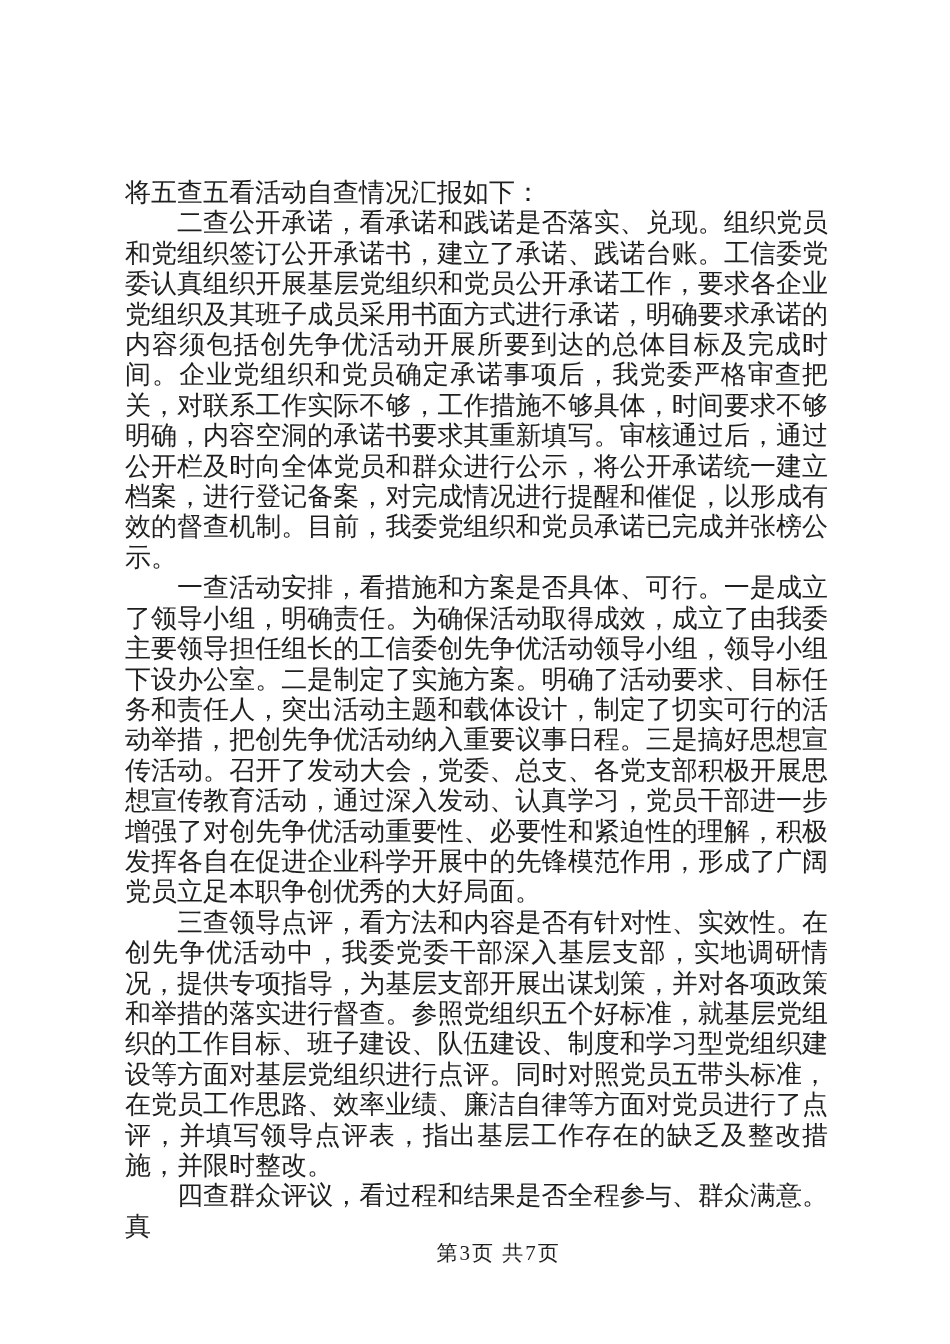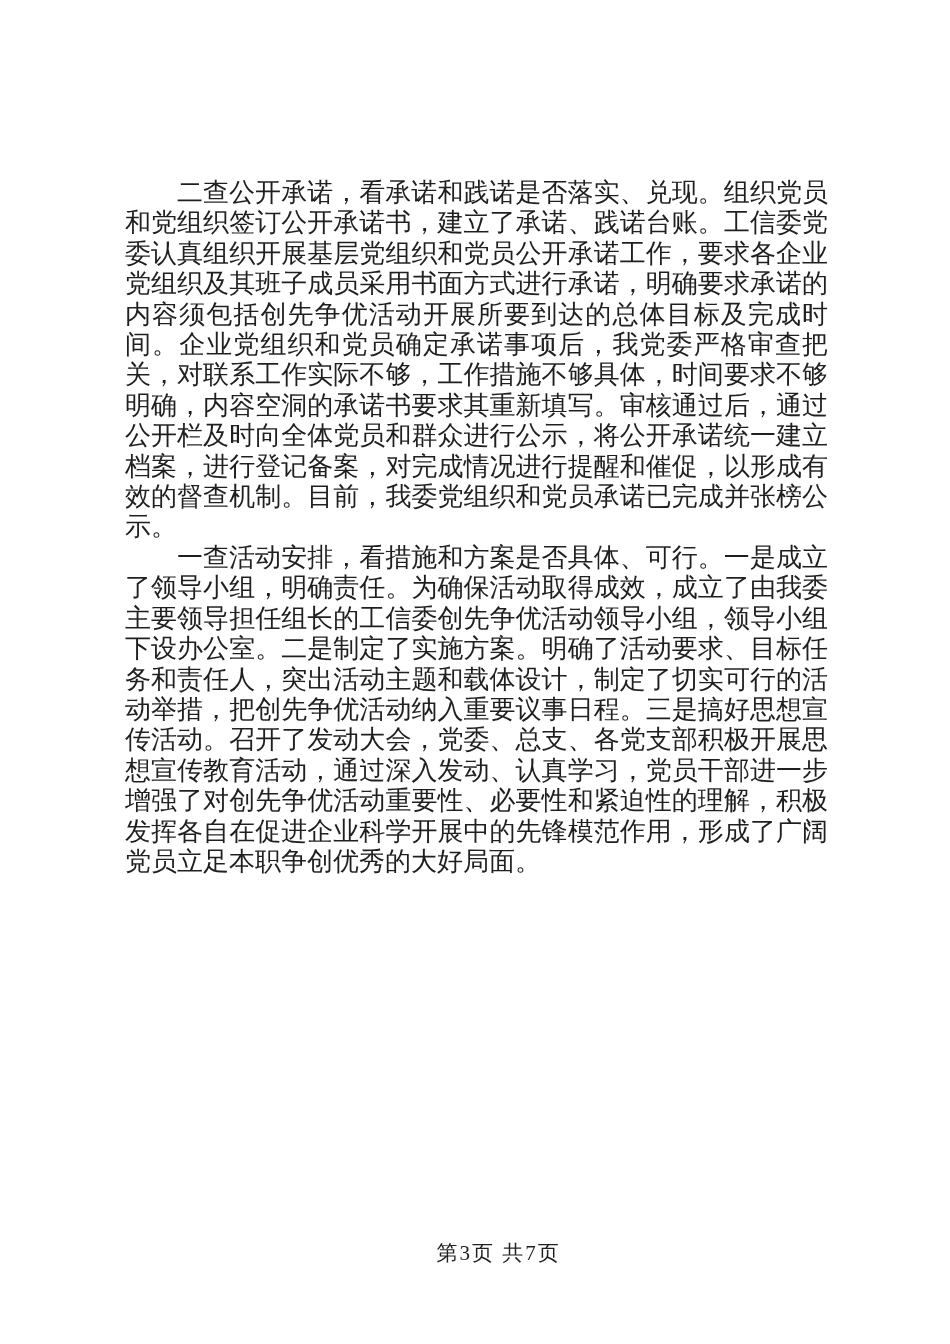--- a/index.html
+++ b/index.html
@@ -47,18 +47,21 @@
     line-height: 26px;
     letter-spacing: 2px;
     color: #1f1f1f;
   }
 </style>
 </head>
 <body>
 
 <div class="page">
   <div class="content">
+    <p class="para">将五查五看活动自查情况汇报如下：</p>
     <p class="para para--indent">二查公开承诺，看承诺和践诺是否落实、兑现。组织党员和党组织签订公开承诺书，建立了承诺、践诺台账。工信委党委认真组织开展基层党组织和党员公开承诺工作，要求各企业党组织及其班子成员采用书面方式进行承诺，明确要求承诺的内容须包括创先争优活动开展所要到达的总体目标及完成时间。企业党组织和党员确定承诺事项后，我党委严格审查把关，对联系工作实际不够，工作措施不够具体，时间要求不够明确，内容空洞的承诺书要求其重新填写。审核通过后，通过公开栏及时向全体党员和群众进行公示，将公开承诺统一建立档案，进行登记备案，对完成情况进行提醒和催促，以形成有效的督查机制。目前，我委党组织和党员承诺已完成并张榜公示。</p>
     <p class="para para--indent">一查活动安排，看措施和方案是否具体、可行。一是成立了领导小组，明确责任。为确保活动取得成效，成立了由我委主要领导担任组长的工信委创先争优活动领导小组，领导小组下设办公室。二是制定了实施方案。明确了活动要求、目标任务和责任人，突出活动主题和载体设计，制定了切实可行的活动举措，把创先争优活动纳入重要议事日程。三是搞好思想宣传活动。召开了发动大会，党委、总支、各党支部积极开展思想宣传教育活动，通过深入发动、认真学习，党员干部进一步增强了对创先争优活动重要性、必要性和紧迫性的理解，积极发挥各自在促进企业科学开展中的先锋模范作用，形成了广阔党员立足本职争创优秀的大好局面。</p>
+    <p class="para para--indent">三查领导点评，看方法和内容是否有针对性、实效性。在创先争优活动中，我委党委干部深入基层支部，实地调研情况，提供专项指导，为基层支部开展出谋划策，并对各项政策和举措的落实进行督查。参照党组织五个好标准，就基层党组织的工作目标、班子建设、队伍建设、制度和学习型党组织建设等方面对基层党组织进行点评。同时对照党员五带头标准，在党员工作思路、效率业绩、廉洁自律等方面对党员进行了点评，并填写领导点评表，指出基层工作存在的缺乏及整改措施，并限时整改。</p>
+    <p class="para para--indent">四查群众评议，看过程和结果是否全程参与、群众满意。真</p>
   </div>
 
   <div class="footer">第3页 共7页</div>
 </div>
 
 </body></html>

